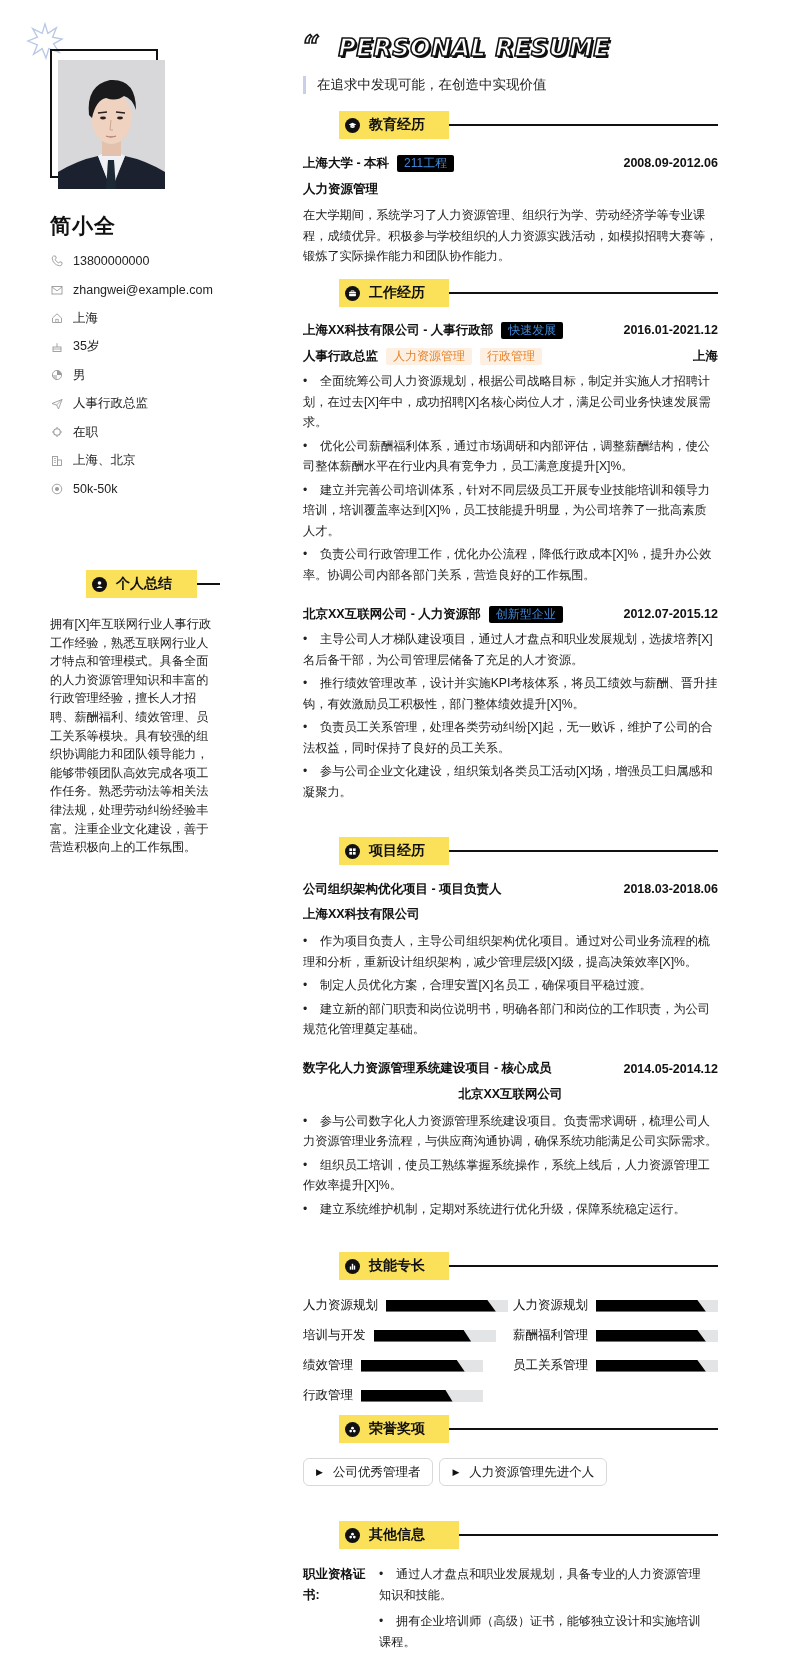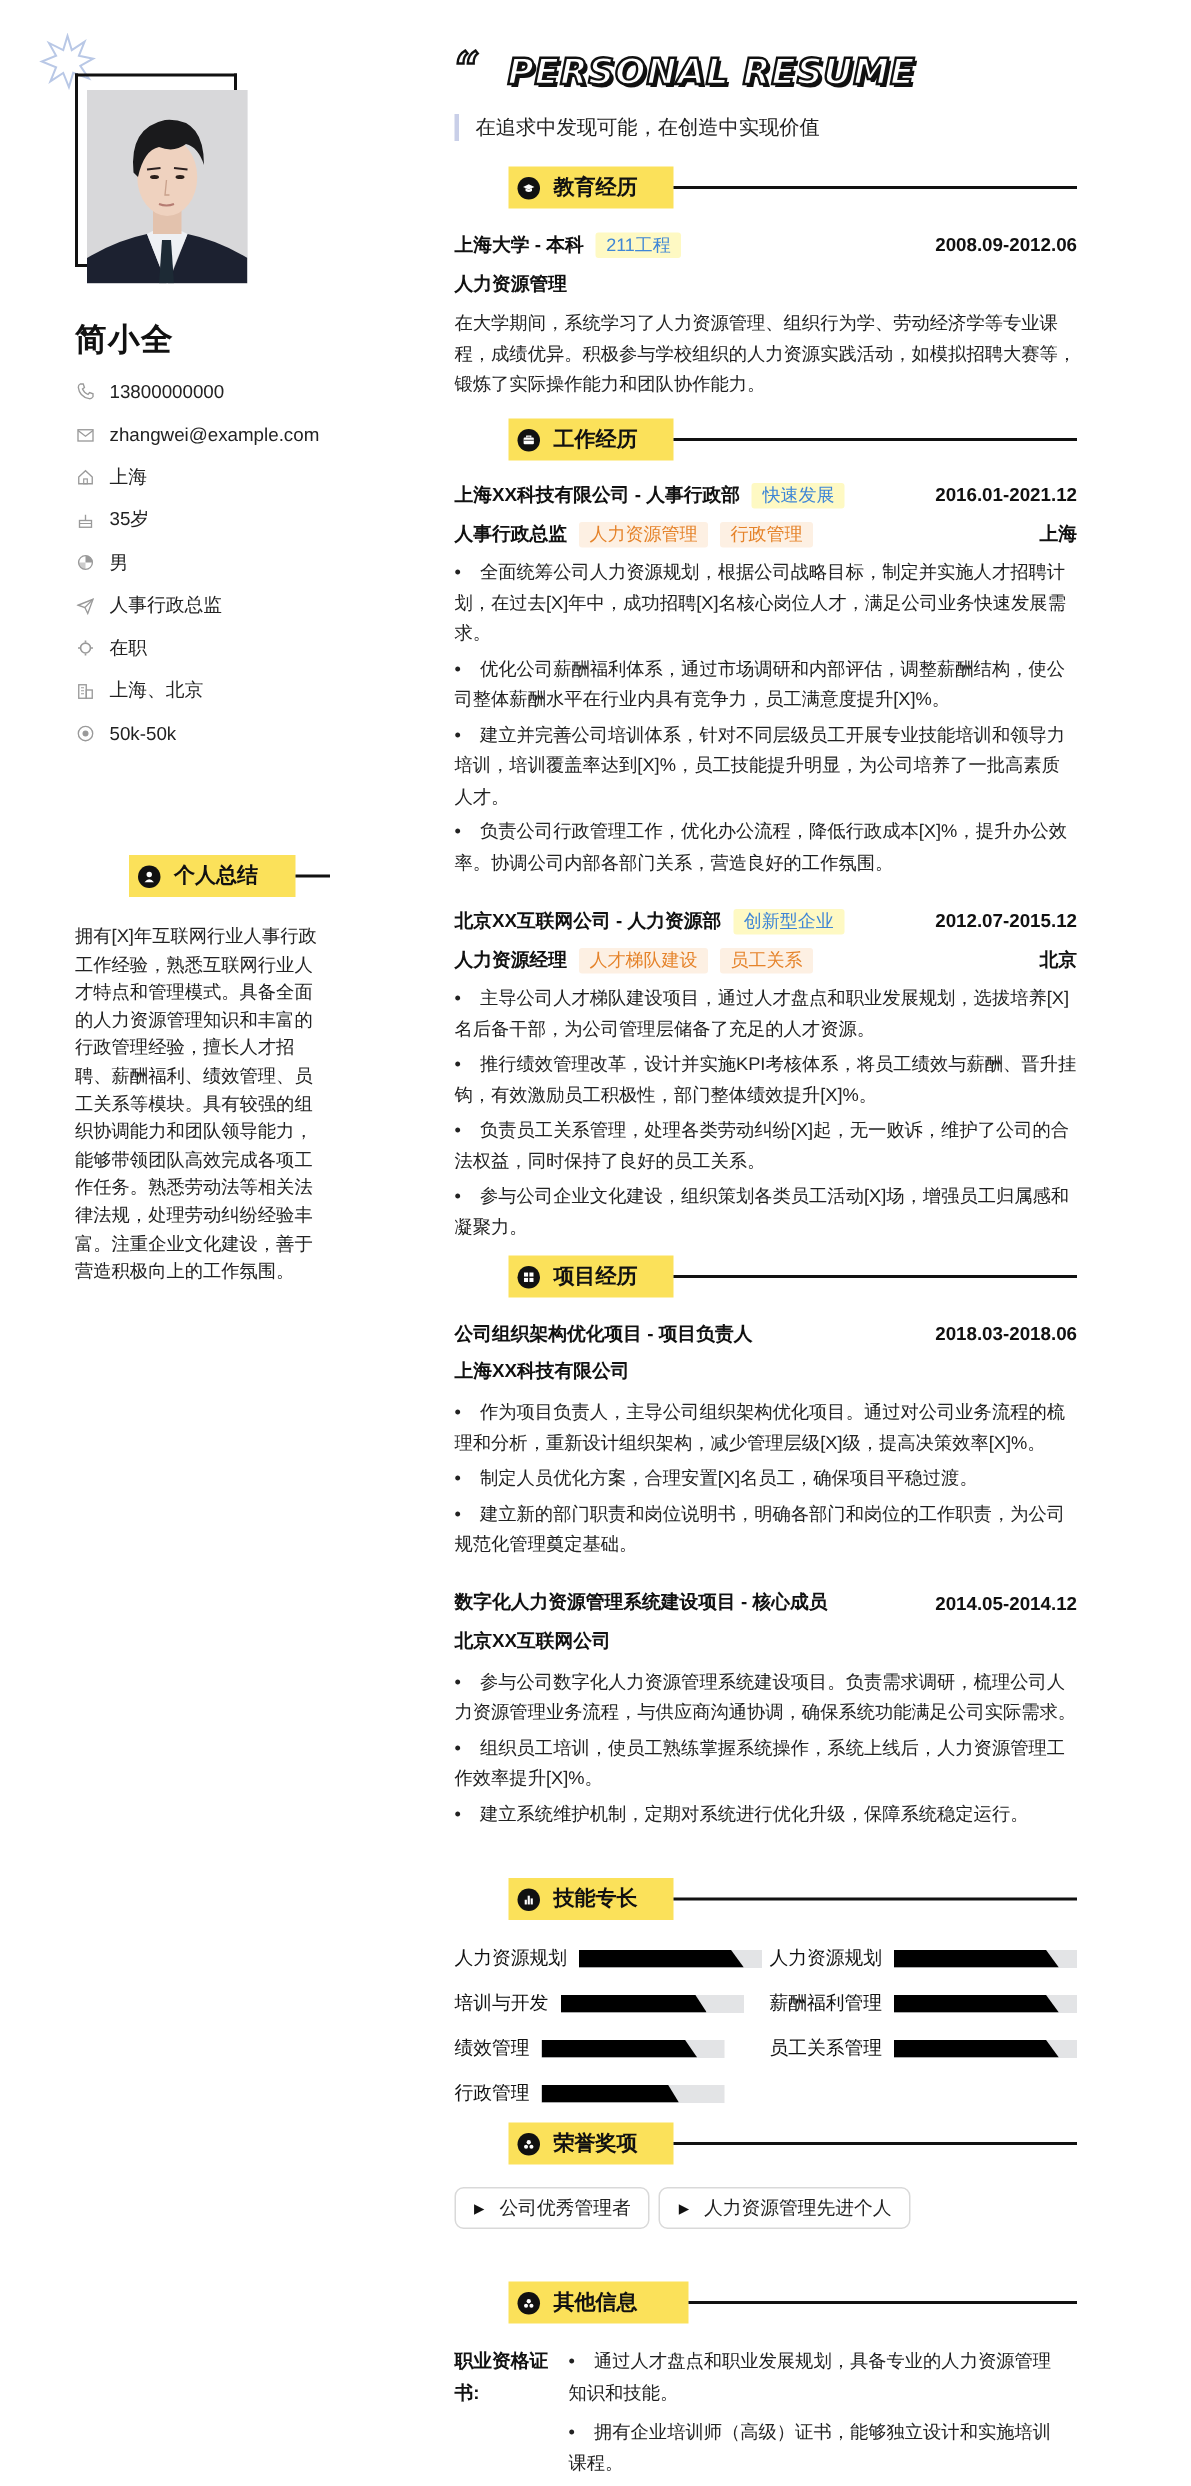--- a/index.html
+++ b/index.html
@@ -84,21 +84,21 @@
 
   .section { position: absolute; left: 303px; width: 415px; }
 
   .row { display: flex; justify-content: space-between; align-items: center; }
   .bold { font-weight: bold; color: #111; }
   .t13 { font-size: 12.5px; }
   .tag {
     display: inline-block; font-size: 12px; padding: 1px 7px; border-radius: 2px; margin-left: 8px;
     font-weight: normal; line-height: 15px;
   }
-  .tag-blue { background: #fef9c3; color: #3f86d6; }
+  .tag-blue { background: #000000; color: #3f86d6; }
   .tag-orange { background: #fdf0e3; color: #e5832a; }
   .para { font-size: 12.2px; line-height: 20.5px; color: #222; }
   .bullets { list-style: none; }
   .bullets li {
     font-size: 12.2px; line-height: 20.5px; color: #222; margin-bottom: 3px;
   }
   .bullets li .dot { display: inline-block; width: 17px; }
 
   .skills-grid {
     display: grid; grid-template-columns: 210px 205px; row-gap: 11px;
@@ -335,26 +335,20 @@
     </ul>
   </div>
 
   <div style="margin-top:19px;">
     <div class="row" style="height:20px;">
       <div class="t13 bold">
         <span>北京XX互联网公司 - 人力资源部</span><span class="tag tag-blue">创新型企业</span>
       </div>
       <div class="t13 bold">2012.07-2015.12</div>
     </div>
-    <div class="row" style="height:20px; margin-top:6px;">
-      <div class="t13 bold">
-        <span>人力资源经理</span><span class="tag tag-orange">人才梯队建设</span><span class="tag tag-orange">员工关系</span>
-      </div>
-      <div class="t13 bold">北京</div>
-    </div>
     <ul class="bullets" style="margin-top:5px;">
       <li><span class="dot">•</span><span>主导公司人才梯队建设项目，通过人才盘点和职业发展规划，选拔培养[X]名后备干部，为公司管理层储备了充足的人才资源。</span></li>
       <li><span class="dot">•</span><span>推行绩效管理改革，设计并实施KPI考核体系，将员工绩效与薪酬、晋升挂钩，有效激励员工积极性，部门整体绩效提升[X]%。</span></li>
       <li><span class="dot">•</span><span>负责员工关系管理，处理各类劳动纠纷[X]起，无一败诉，维护了公司的合法权益，同时保持了良好的员工关系。</span></li>
       <li><span class="dot">•</span><span>参与公司企业文化建设，组织策划各类员工活动[X]场，增强员工归属感和凝聚力。</span></li>
     </ul>
   </div>
 </section>
 
 <section class="section" style="top:837px;">
@@ -384,21 +378,21 @@
       <li><span class="dot">•</span><span>制定人员优化方案，合理安置[X]名员工，确保项目平稳过渡。</span></li>
       <li><span class="dot">•</span><span>建立新的部门职责和岗位说明书，明确各部门和岗位的工作职责，为公司规范化管理奠定基础。</span></li>
     </ul>
   </div>
 
   <div style="margin-top:19px;">
     <div class="row" style="height:20px;">
       <div class="t13 bold">数字化人力资源管理系统建设项目 - 核心成员</div>
       <div class="t13 bold">2014.05-2014.12</div>
     </div>
-    <div class="t13 bold" style="margin-top:7px; height:20px;">北京XX互联网公司</div>
+    <div class="t13 bold" style="margin-top:7px; height:20px;text-align:center;">北京XX互联网公司</div>
     <ul class="bullets" style="margin-top:5px;">
       <li><span class="dot">•</span><span>参与公司数字化人力资源管理系统建设项目。负责需求调研，梳理公司人力资源管理业务流程，与供应商沟通协调，确保系统功能满足公司实际需求。</span></li>
       <li><span class="dot">•</span><span>组织员工培训，使员工熟练掌握系统操作，系统上线后，人力资源管理工作效率提升[X]%。</span></li>
       <li><span class="dot">•</span><span>建立系统维护机制，定期对系统进行优化升级，保障系统稳定运行。</span></li>
     </ul>
   </div>
 </section>
 
 <section class="section" style="top:1252px;">
   <div class="sec-head">

